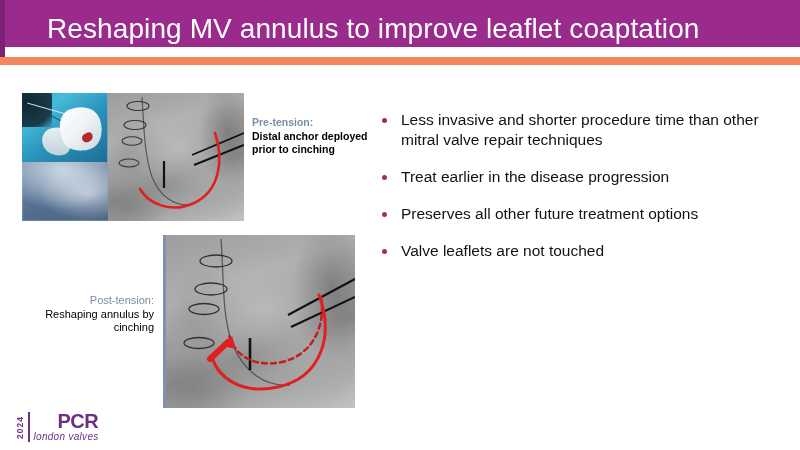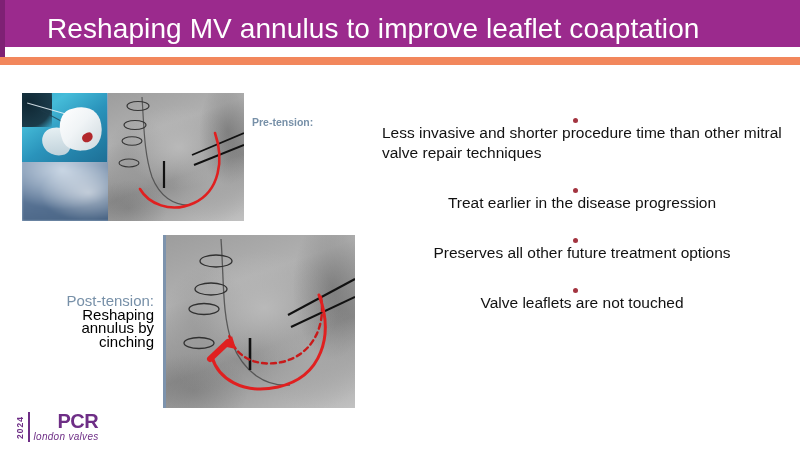--- a/index.html
+++ b/index.html
@@ -194,21 +194,21 @@
     line-height: 13.5px;
     color: #000000;
     text-align: left;
     font-weight: bold;
   }
   .caption-post {
     position: absolute;
     left: 28px;
     top: 294px;
     width: 126px;
-    font-size: 15px;
+    font-size: 11px;
     line-height: 13.5px;
     color: #000000;
     text-align: right;
   }
   .caption-label {
     color: #7790A8;
     display: block;
   }
   .caption-body {
     display: block;
@@ -217,23 +217,22 @@
 
   
   .bullets {
     position: absolute;
     left: 382px;
     top: 110px;
     width: 400px;
   }
   .bullet-row {
     display: flex;
-    align-items: center;
+    align-items: flex-start;
     margin-bottom: 17px;
-    flex-direction: column;
   }
   .bullet-dot {
     flex: 0 0 auto;
     width: 5px;
     height: 5px;
     border-radius: 50%;
     background: #A33440;
     margin-top: 8px;
     margin-right: 14px;
   }
@@ -329,20 +328,21 @@
       <line x1="84" y1="62" x2="136" y2="40" stroke="#111111" stroke-width="1.9"></line>
       <line x1="86" y1="72" x2="136" y2="52" stroke="#111111" stroke-width="1.9"></line>
 
       <path d="M107 40 C 116 66, 112 98, 86 110 C 62 121, 40 110, 32 96" stroke="#E02020" stroke-width="2.6" fill="none" stroke-linecap="round"></path>
     </svg>
   </div>
 </div>
 
 <div class="caption-pre">
   <span class="caption-label">Pre-tension:</span>
+  <span class="caption-body">Distal anchor deployed prior to cinching</span>
 </div>
 
 <div class="figure-bottom">
   <div class="fluoro-tex"></div>
   <div class="fluoro-shadow"></div>
   <svg class="svg-overlay" viewBox="0 0 189 173" preserveAspectRatio="none">
 
     <path d="M55 4 C 58 45, 56 80, 66 108 C 78 138, 100 152, 124 150" stroke="#4a4a4a" stroke-width="1.3" fill="none" opacity="0.85"></path>
 
     <ellipse cx="50" cy="26" rx="16" ry="6" stroke="#303030" stroke-width="1.3" fill="none"></ellipse>

